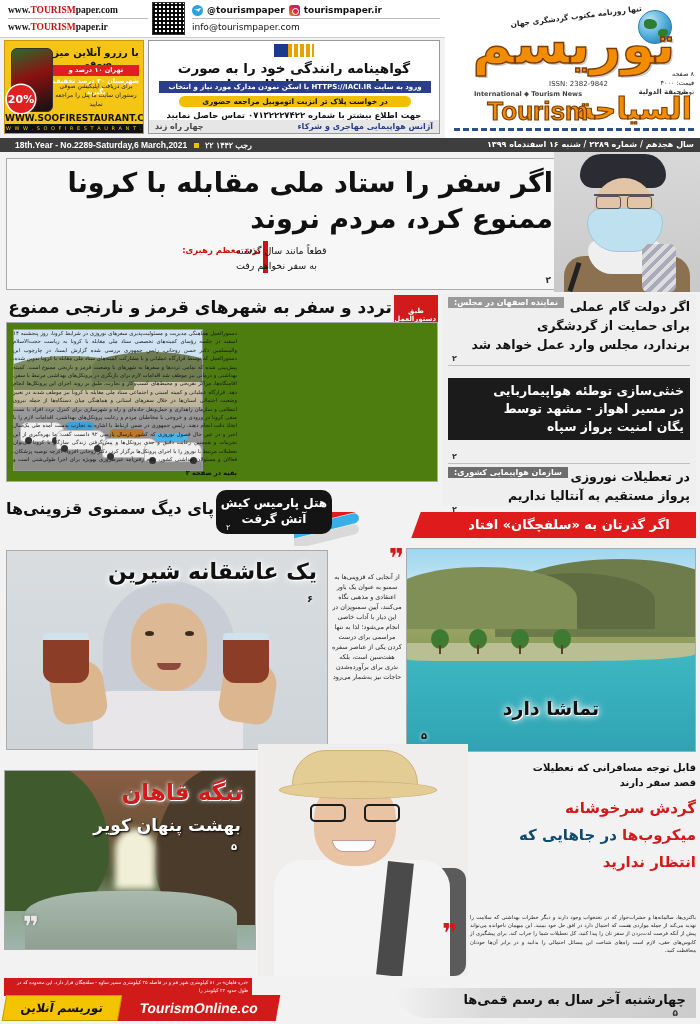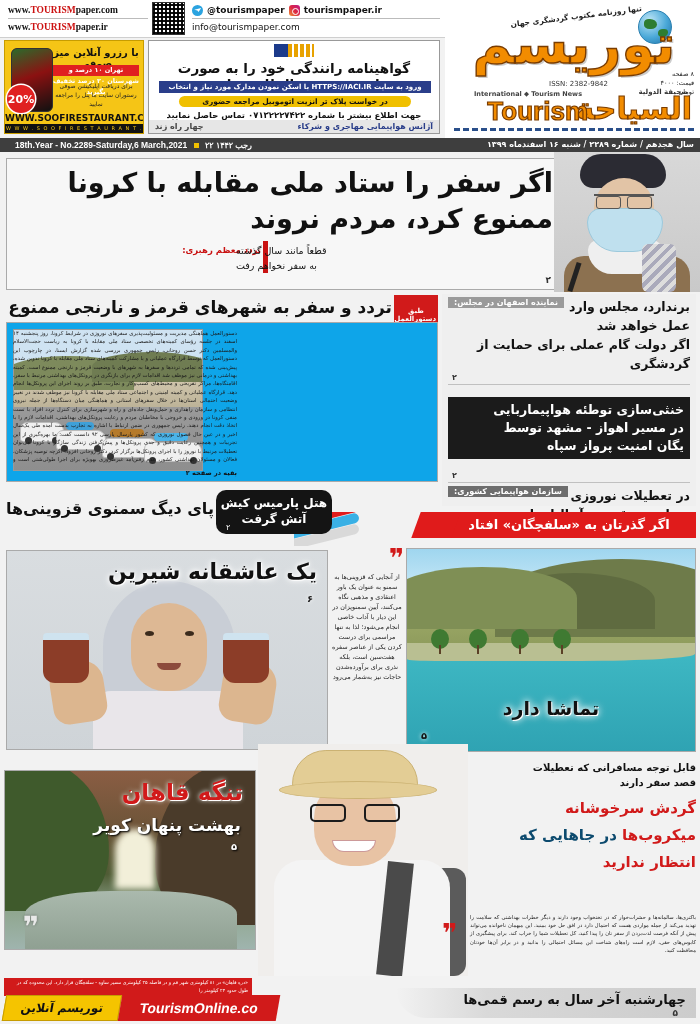--- a/index.html
+++ b/index.html
@@ -326,21 +326,21 @@
     position: absolute; right: 0; top: 1px; width: 44px;
   }
   .strip2-badge div {
     background: #d11a1a; color: #fff; font-size: 7px; font-weight: bold;
     text-align: center; padding: 12px 2px; margin-bottom: 1px;
   }
 
   
   .article {
     position: absolute; left: 6px; top: 322px; width: 432px; height: 160px;
-    background: #0ea5e9; border: 1px solid #aaa;
+    background: #4d7c0f; border: 1px solid #aaa;
     padding: 14px;
   }
   .art-photo {
     position: absolute; left: 6px; top: 6px; width: 190px; height: 142px;
     border: 1px solid #999;
     background: linear-gradient(180deg,#cfe3f2 0%, #cfe3f2 28%, #d8cdb5 28%, #bdb398 55%, #9a9a9a 55%, #8e8e8e 100%);
     overflow: hidden;
   }
   .art-photo .hill {
     position: absolute; left: -10px; top: 26px; width: 130px; height: 34px;
@@ -829,22 +829,22 @@
       <div class="load" style="left:140px;top:103px;width:34px; background:#4ab3e8;"></div>
     </div>
     <div class="art-text">دستورالعمل هماهنگی مدیریت و مسئولیت‌پذیری سفرهای نوروزی در شرایط کرونا، روز پنجشنبه ۱۴ اسفند در جلسه رؤسای کمیته‌های تخصصی ستاد ملی مقابله با کرونا به ریاست حجت‌الاسلام والمسلمین دکتر حسن روحانی، رئیس جمهوری بررسی شده گزارش ایسنا، در چارچوب این دستورالعمل که توسط قرارگاه عملیاتی و با مشارکت کمیته‌های ستاد ملی مقابله با کرونا تدوین شده، پیش‌بینی شده که تمامی تردد‌ها و سفر‌ها به شهرهای با وضعیت قرمز و نارنجی ممنوع است. کمیته بهداشتی و درمانی نیز موظف شد اقدامات لازم برای بازنگری در پروتکل‌های بهداشتی مرتبط با سفر، اقامتگاه‌ها، مراکز تفریحی و محیط‌های کسب‌وکار و تجارت، طبق بر روند اجرای این پروتکل‌ها انجام دهد. قرارگاه عملیاتی و کمیته امنیتی و اجتماعی ستاد ملی مقابله با کرونا نیز موظف شدند در تغییر وضعیت احتمالی استان‌ها در خلال سفرهای استانی و هماهنگی میان دستگاه‌ها از جمله نیروی انتظامی و سازمان راهداری و حمل‌ونقل جاده‌ای و راه و شهرسازی برای کنترل تردد افراد با تست منفی کرونا در ورودی و خروجی با مخاطبان مردم و رعایت پروتکل‌های بهداشتی، اقدامات لازم را با اتخاذ دقت انجام دهند. رئیس جمهوری در ضمن ارتباط با اشاره به تجارب بدست آمده طی یک‌سال اخیر و در عین حال فصول نوروزی که کشور پارسال پارسی ۹۲ دانست گفت: ما بهره‌گیری از این تجربیات و همچنین رعایت دقیق و جدی پروتکل‌ها و پیش‌گرفتن زندگی سازگار با کرونا می‌توان تعطیلات مرتبط با نوروز را با اجرای پروتکل‌ها برگزار کرد. دکتر روحانی افزود: اگرچه توصیه پزشکان، فعالان و مسئولان بهداشتی کشور، عدم رفتن‌آمد غیرضروری بهویژه برای اجرا طولی‌شتی است و نگرانی‌های بسیاری در خصوص شروع بیماری با توجه به رفت‌وآمدهای نوروزی وجود دارد، اما می‌توان با اتکا به مسئولیت‌پذیری جامعه و مردم و حساسیت‌هایی که نسبت به حفظ سلامت شده می‌شود، امیدوار بود که با رعایت دستورالعمل‌ها امکان تردد در ایام نوروز به شهرهای با وضعیت آبی و زرد فراهم شود. /</div>
     <div class="art-more">بقیه در صفحه ۲</div>
   </div>
 
   <div class="rcol">
     <div class="rc-item">
       <span class="rc-label">نماینده اصفهان در مجلس:</span>
       <div class="rc-title">
+        <div>اگر دولت گام عملی برای حمایت از گردشگری</div>
         <div>برندارد، مجلس وارد عمل خواهد شد</div>
-        <div>اگر دولت گام عملی برای حمایت از گردشگری</div>
       </div>
       <div class="rc-pn">۲</div>
     </div>
 
     <div class="rc-black">
       <div>خنثی‌سازی توطئه هواپیماربایی</div>
       <div>در مسیر اهواز - مشهد توسط</div>
       <div>یگان امنیت پرواز سپاه</div>
     </div>
     <div class="rc-pn" style="margin:0 6px;">۲</div>

